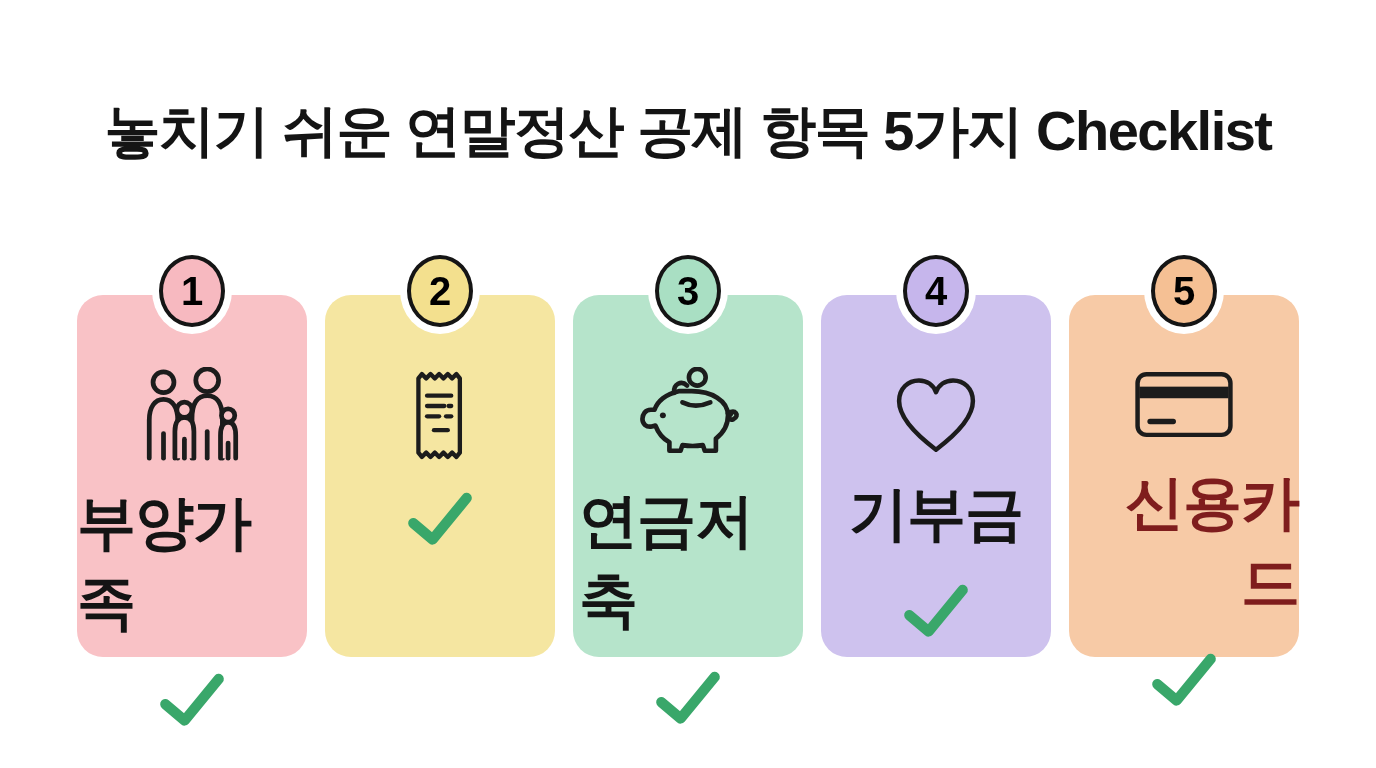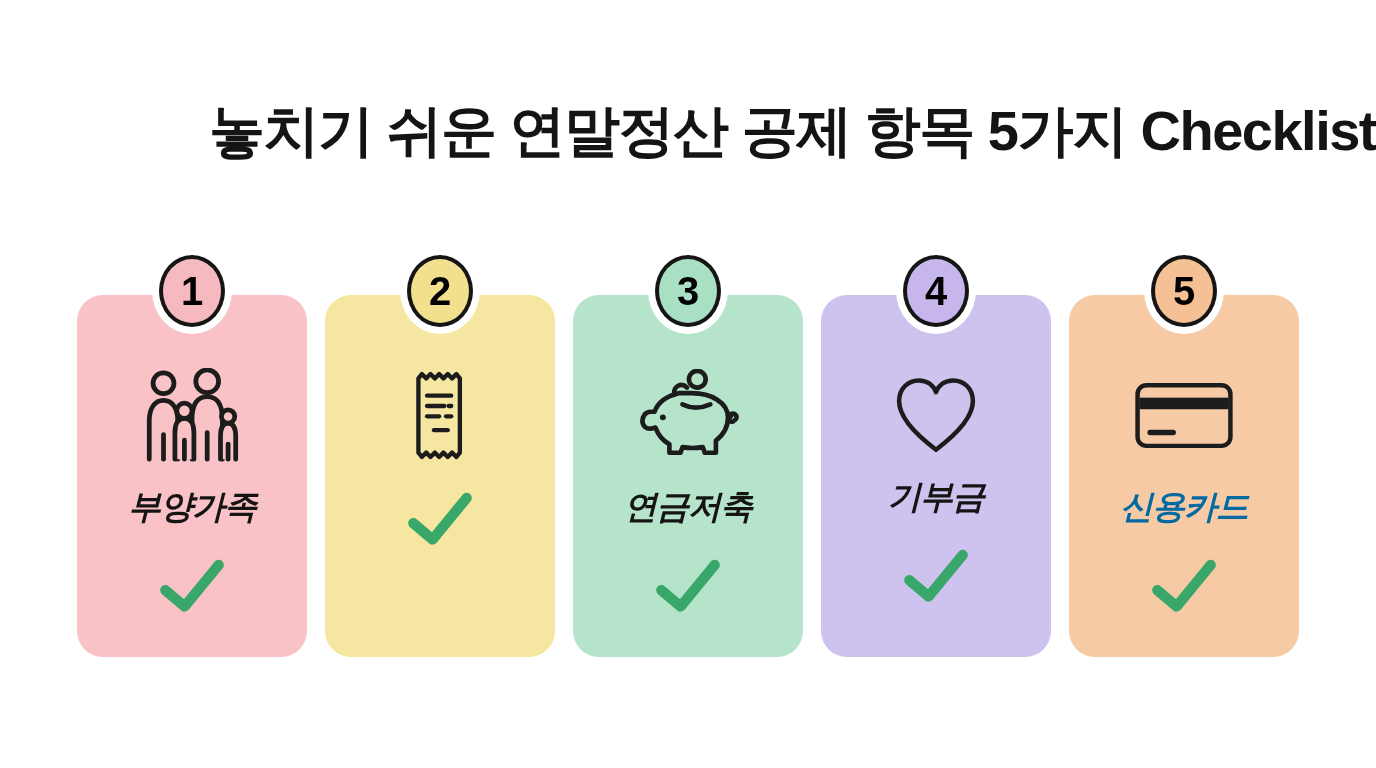--- a/index.html
+++ b/index.html
@@ -70,42 +70,41 @@
     stroke-width: 5;
     fill: none;
     stroke-linecap: round;
     stroke-linejoin: round;
   }
   .ic .fillbg { fill: var(--card-bg); }
   .ic .solid { fill: currentColor; stroke: none; }
   .ic .thick { stroke-width: 6; }
   .label {
     margin-top: 22px;
-    font-size: 33px;
+    font-size: 59px;
     font-weight: 800;
     letter-spacing: -1px;
-    font-style: italic;
   }
   .check {
     margin-top: 26px;
   }
   .check svg path {
     stroke: currentColor;
     stroke-width: 14;
     fill: none;
     stroke-linecap: round;
     stroke-linejoin: round;
   }
 </style>
 </head>
 <body>
 
 <div class="canvas" style="background: rgb(255, 255, 255);">
 
-  <h1 class="title" style="color: rgb(20, 20, 20); text-align: right;">놓치기 쉬운 연말정산 공제 항목 5가지 Checklist</h1>
+  <h1 class="title" style="color: rgb(20, 20, 20);">놓치기 쉬운 연말정산 공제 항목 5가지 Checklist</h1>
 
   <div class="cards">
 
     <section class="card" style="background: rgb(249, 194, 198); --card-bg: #f9c2c6;">
       <div class="badge" style="background: rgb(247, 185, 192); border-color: rgb(21, 21, 21);">
         <span class="num">1</span>
       </div>
       <div class="icon-wrap" aria-label="family-icon" style="color: rgb(28, 28, 28);">
         <svg class="ic" viewBox="0 0 120 100" width="114" height="95">
           <path class="fillbg" d="M15 96 V56 C15 42 21 34 30 34 C39 34 45 42 45 56 V96"></path>
@@ -159,21 +158,21 @@
       <div class="icon-wrap" aria-label="piggy-bank-icon" style="color: rgb(28, 28, 28);">
         <svg class="ic" viewBox="0 0 120 100" width="112" height="93">
           <circle cx="70" cy="11" r="9"></circle>
           <path d="M50 26 C36 29 27 37 24 46 L20 46 C14 46 11 51 11 56 C11 61 15 65 21 64 L25 63 C28 71 33 77 40 81 L40 90 L52 90 L54 84 C60 85 70 85 76 84 L78 90 L90 90 L90 77 C98 71 103 62 103 52 C103 36 85 26 64 26 Z"></path>
           <path d="M54 38 Q68 45 84 38"></path>
           <path d="M45 28 C44 18 53 14 59 20"></path>
           <path d="M103 50 C111 45 116 52 109 56 C105 58 102 54 106 51"></path>
           <circle class="solid" cx="33" cy="52" r="3.2"></circle>
         </svg>
       </div>
-      <div class="label" style="color: rgb(20, 20, 20);">연금저축</div>
+      <div class="label" style="color: rgb(20, 20, 20); margin-left: 6px;">연금저축</div>
       <div class="check" aria-label="check-icon" style="color: rgb(57, 167, 106);">
         <svg viewBox="0 0 100 78" width="74" height="58">
             <path d="M14 46 L40 68 L86 12"></path>
           </svg>
       </div>
     </section>
 
     <section class="card" style="background: rgb(206, 194, 238); --card-bg: #cec2ee;">
       <div class="badge" style="background: rgb(198, 182, 236); border-color: rgb(21, 21, 21);">
         <span class="num">4</span>
@@ -195,21 +194,21 @@
       <div class="badge" style="background: rgb(245, 192, 148); border-color: rgb(21, 21, 21);">
         <span class="num">5</span>
       </div>
       <div class="icon-wrap" aria-label="credit-card-icon" style="color: rgb(28, 28, 28);">
         <svg class="ic" viewBox="0 0 116 84" width="104" height="75">
           <rect x="6" y="8" width="104" height="68" rx="10" stroke-width="5.5"></rect>
           <rect class="solid" x="8" y="22" width="100" height="13"></rect>
           <path class="thick" d="M20 61 H46"></path>
         </svg>
       </div>
-      <div class="label" style="color: #0369a1;">신용카드</div>
+      <div class="label" style="color: #7f1d1d; text-align: right;">신용카드</div>
       <div class="check" aria-label="check-icon" style="color: rgb(57, 167, 106);">
         <svg viewBox="0 0 100 78" width="74" height="58">
             <path d="M14 46 L40 68 L86 12"></path>
           </svg>
       </div>
     </section>
 
   </div>
 </div>
 

